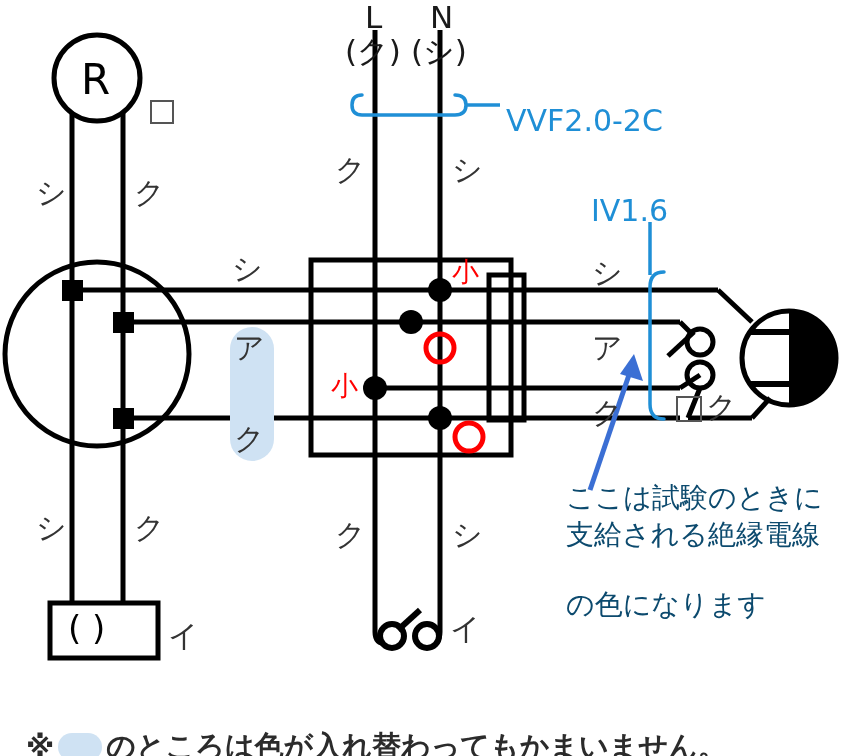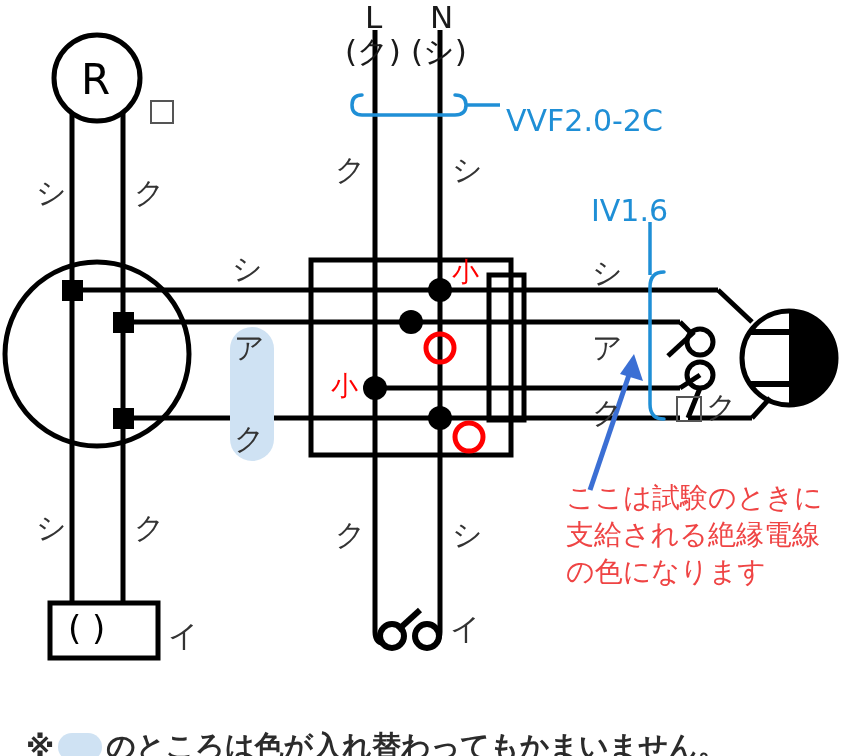--- a/index.html
+++ b/index.html
@@ -45,21 +45,21 @@
     font-size: 30px;
     letter-spacing: 0px;
     margin-top: 18px;
   }
   .red-txt {
     color: #ff0000;
     font-size: 27px;
     font-weight: 500;
   }
   .note-txt {
-    color: #ef4444;
+    color: #0c4a6e;
     font-size: 28px;
     line-height: 1.32;
   }
   .footer-txt {
     color: #2b2b2b;
     font-size: 29px;
     line-height: 1;
   }
   .hl-pill {
     position: absolute;
@@ -203,17 +203,17 @@
   <div class="lbl" style="left:68px; top:611px; font-size:34px; color:#000;">( )</div>
   <div class="lbl kana" style="left:168px; top:621px;">イ</div>
 
   <div class="lbl kana" style="left:450px; top:614px;">イ</div>
 
   <div class="sq-box" style="left:676px; top:396px; width:26px; height:26px;"></div>
   <div class="lbl kana" style="left:706px; top:392px;">ク</div>
 
   <div class="lbl note-txt" style="left:566px; top:480px;">ここは試験のときに</div>
   <div class="lbl note-txt" style="left:566px; top:517px;">支給される絶縁電線</div>
-  <div class="lbl note-txt" style="left:566px; top:554px;text-align:right;">の色になります</div>
+  <div class="lbl note-txt" style="left:566px; top:587px;text-align:right;">の色になります</div>
 
   <div class="lbl footer-txt" style="left:26px; top:732px;font-weight:bold;"><span>※</span><span class="hl-chip"></span><span>のところは色が入れ替わってもかまいません。</span></div>
 
 </div>
 
 </body></html>

